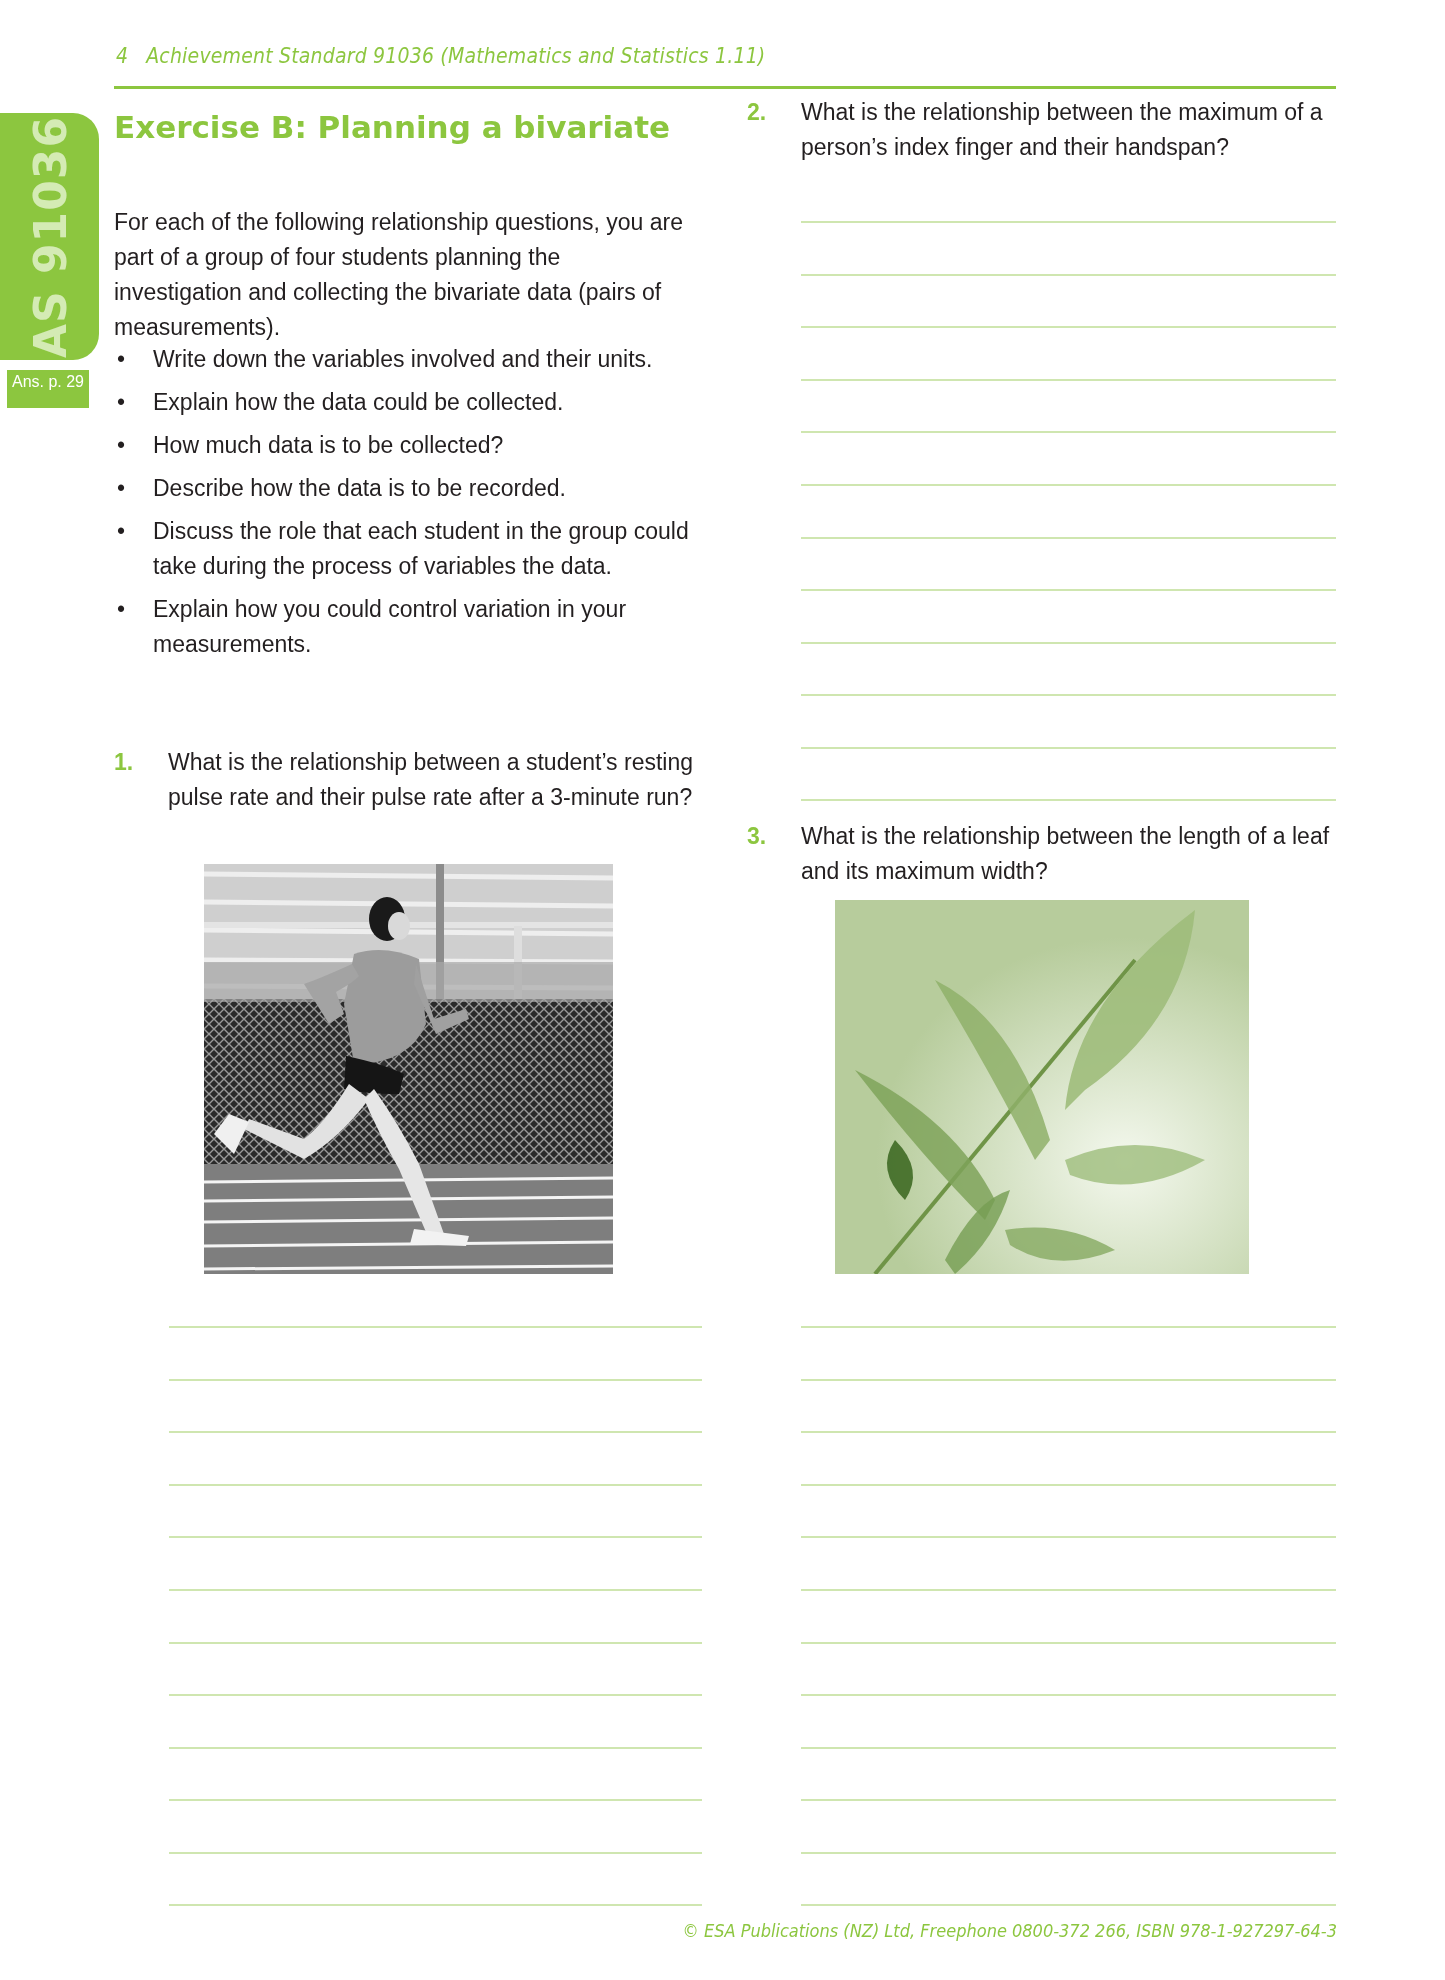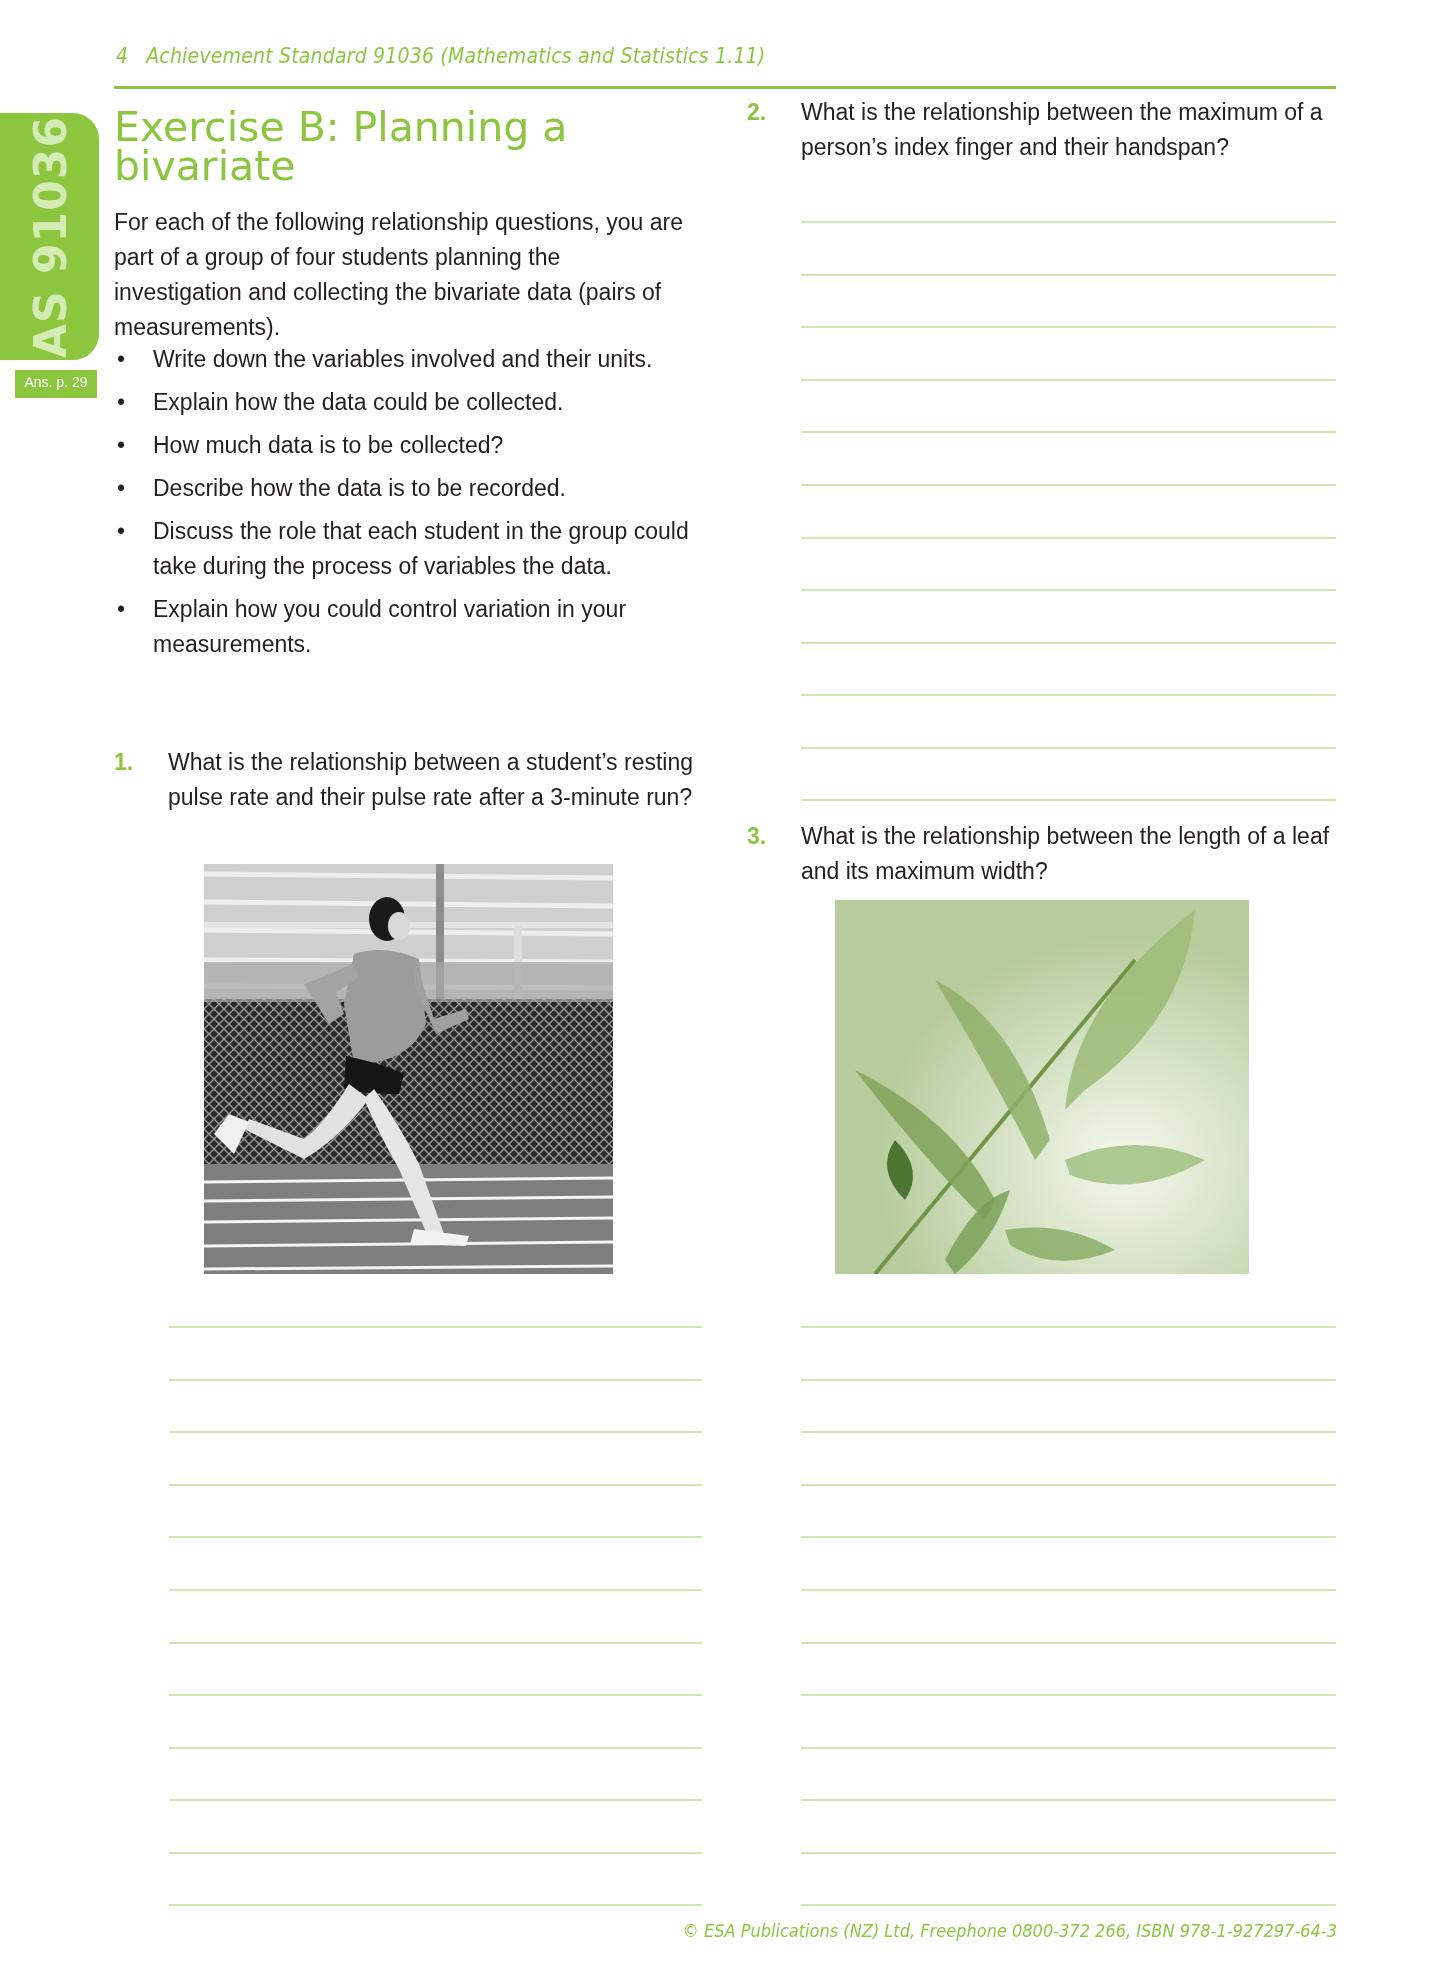--- a/index.html
+++ b/index.html
@@ -15,26 +15,26 @@
   .page-header .hdr-num { margin-right:18px; }
   .hdr-rule { left:114px; top:86px; width:1222px; height:3px; background:#8cc63f; }
 
   
   .side-tab { left:0; top:113px; width:99px; height:247px; background:#8cc63f;
       border-radius:0 26px 26px 0; }
   .side-tab .tab-text { position:absolute; left:50%; top:50%;
       transform:translate(-50%,-50%) rotate(-90deg); white-space:nowrap;
       font-weight:bold; font-size:44px; color:#d4ebb4; letter-spacing:1px;
       font-family:"DejaVu Sans", sans-serif; }
-  .ans-box { left:15px; top:370px; width:82px; height:28px; background:#8cc63f;
-      color:#ffffff; font-size:14px; line-height:24px; text-align:center;
+  .ans-box { left:7px; top:370px; width:82px; height:38px; background:#8cc63f;
+      color:#ffffff; font-size:16px; line-height:24px; text-align:center;
       font-family:"Liberation Sans", sans-serif; }
 
   
-  .ex-title { left:114px; top:108px; width:560px; font-weight:normal; font-size:41px;
+  .ex-title { left:114px; top:108px; width:560px; font-weight:bold; font-size:31px;
       line-height:39px; color:#8cc63f; font-family:"DejaVu Sans", sans-serif; }
   .ex-title .t2 { display:block; padding-left:183px; }
   .body-text { font-size:23px; line-height:35px; font-family:"Liberation Sans", sans-serif; }
   .intro { left:114px; top:194px; width:580px;margin-top:11px; }
   .bullets { left:114px; top:342px; width:600px; margin:0; padding:0; list-style:none; }
   .bullets li { position:relative; padding-left:39px; margin-bottom:8px; }
   .bullets li .dot { position:absolute; left:3px; top:0; }
   .question { width:590px; }
   .question .qnum { position:absolute; left:0; top:0; font-weight:bold; color:#8cc63f; }
   .question .qtext { display:block; padding-left:54px; }

